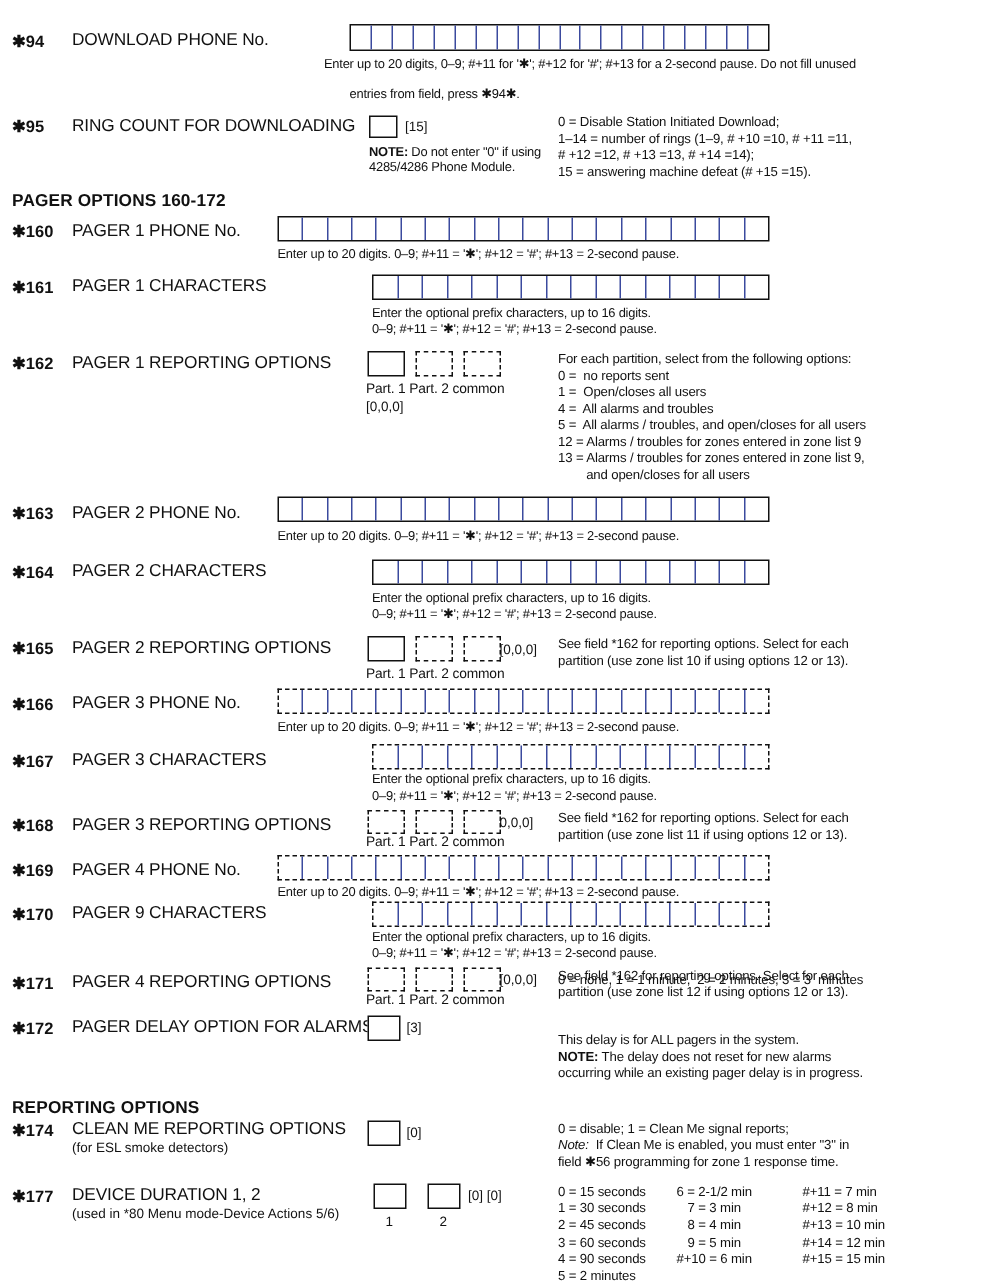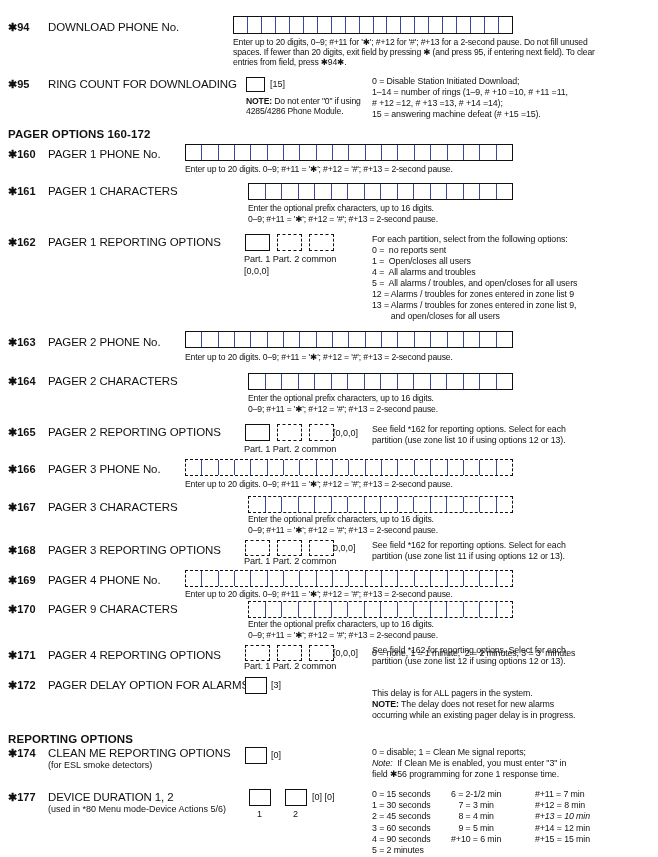--- a/index.html
+++ b/index.html
@@ -127,22 +127,21 @@
       <div class="cell"></div>
       <div class="cell"></div>
       <div class="cell"></div>
       <div class="cell"></div>
       <div class="cell"></div>
       <div class="cell"></div>
       <div class="cell"></div>
       <div class="cell"></div>
       <div class="cell"></div>
     </div>
-  <div class="abs note-txt" style="left:233px; top:37px; width:424px;">Enter up to 20 digits, 0–9; #+11 for '✱'; #+12 for '#'; #+13 for a 2-second pause. Do not fill unused</div>
-  <div class="abs note-txt" style="left:233px; top:47px; width:424px;">spaces. If fewer than 20 digits, exit field by pressing ✱ (and press 95, if entering next field). To clear</div>
+  <div class="abs note-txt" style="left:216px; top:37px; width:424px;">Enter up to 20 digits, 0–9; #+11 for '✱'; #+12 for '#'; #+13 for a 2-second pause. Do not fill unused</div>
   <div class="abs note-txt" style="left:233px; top:57px;">entries from field, press ✱94✱.</div>
 
   <div class="abs fnum" style="left:8px; top:78px;">✱95</div>
   <div class="abs ftitle" style="left:48px; top:78px;">RING COUNT FOR DOWNLOADING</div>
   <div class="smallbox" style="left:246px; top:77px; width:19px; height:15px;"></div>
   <div class="abs deflabel" style="left:270px; top:79px;">[15]</div>
   <div class="abs note-txt" style="left:246px; top:96px;">
     <b>NOTE:</b><span> Do not enter "0" if using</span>
   </div>
   <div class="abs note-txt" style="left:246px; top:106px;">4285/4286 Phone Module.</div>
@@ -437,18 +436,18 @@
   <div class="abs" id="col177-2" style="left:451px; top:789px;text-align:center;">
       <div class="opt-txt" style="line-height: 11.2px;">6 = 2-1/2 min</div>
       <div class="opt-txt" style="line-height: 11.2px;">7 = 3 min</div>
       <div class="opt-txt" style="line-height: 11.2px;">8 = 4 min</div>
       <div class="opt-txt" style="line-height: 11.2px;">9 = 5 min</div>
       <div class="opt-txt" style="line-height: 11.2px;">#+10 = 6 min</div>
     </div>
   <div class="abs" id="col177-3" style="left:535px; top:789px;">
       <div class="opt-txt" style="line-height: 11.2px;">#+11 = 7 min</div>
       <div class="opt-txt" style="line-height: 11.2px;">#+12 = 8 min</div>
-      <div class="opt-txt" style="line-height: 11.2px; font-style: italic;">#+13 = 10 min</div>
+      <div class="opt-txt" style="line-height: 11.2px;">#+13 = 10 min</div>
       <div class="opt-txt" style="line-height: 11.2px;">#+14 = 12 min</div>
       <div class="opt-txt" style="line-height: 11.2px;">#+15 = 15 min</div>
     </div>
 
 </div>
 
 </body></html>

